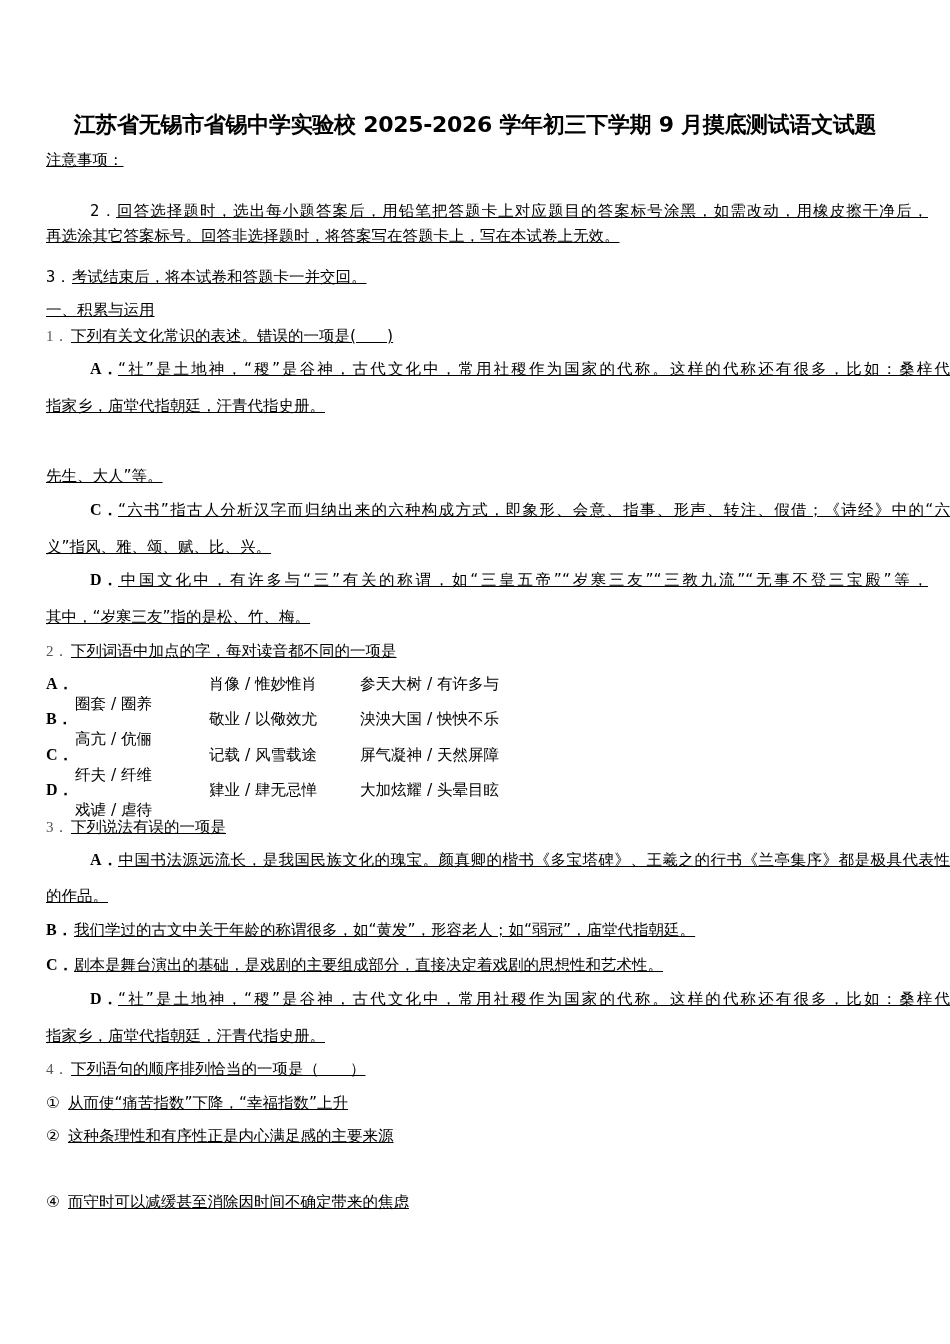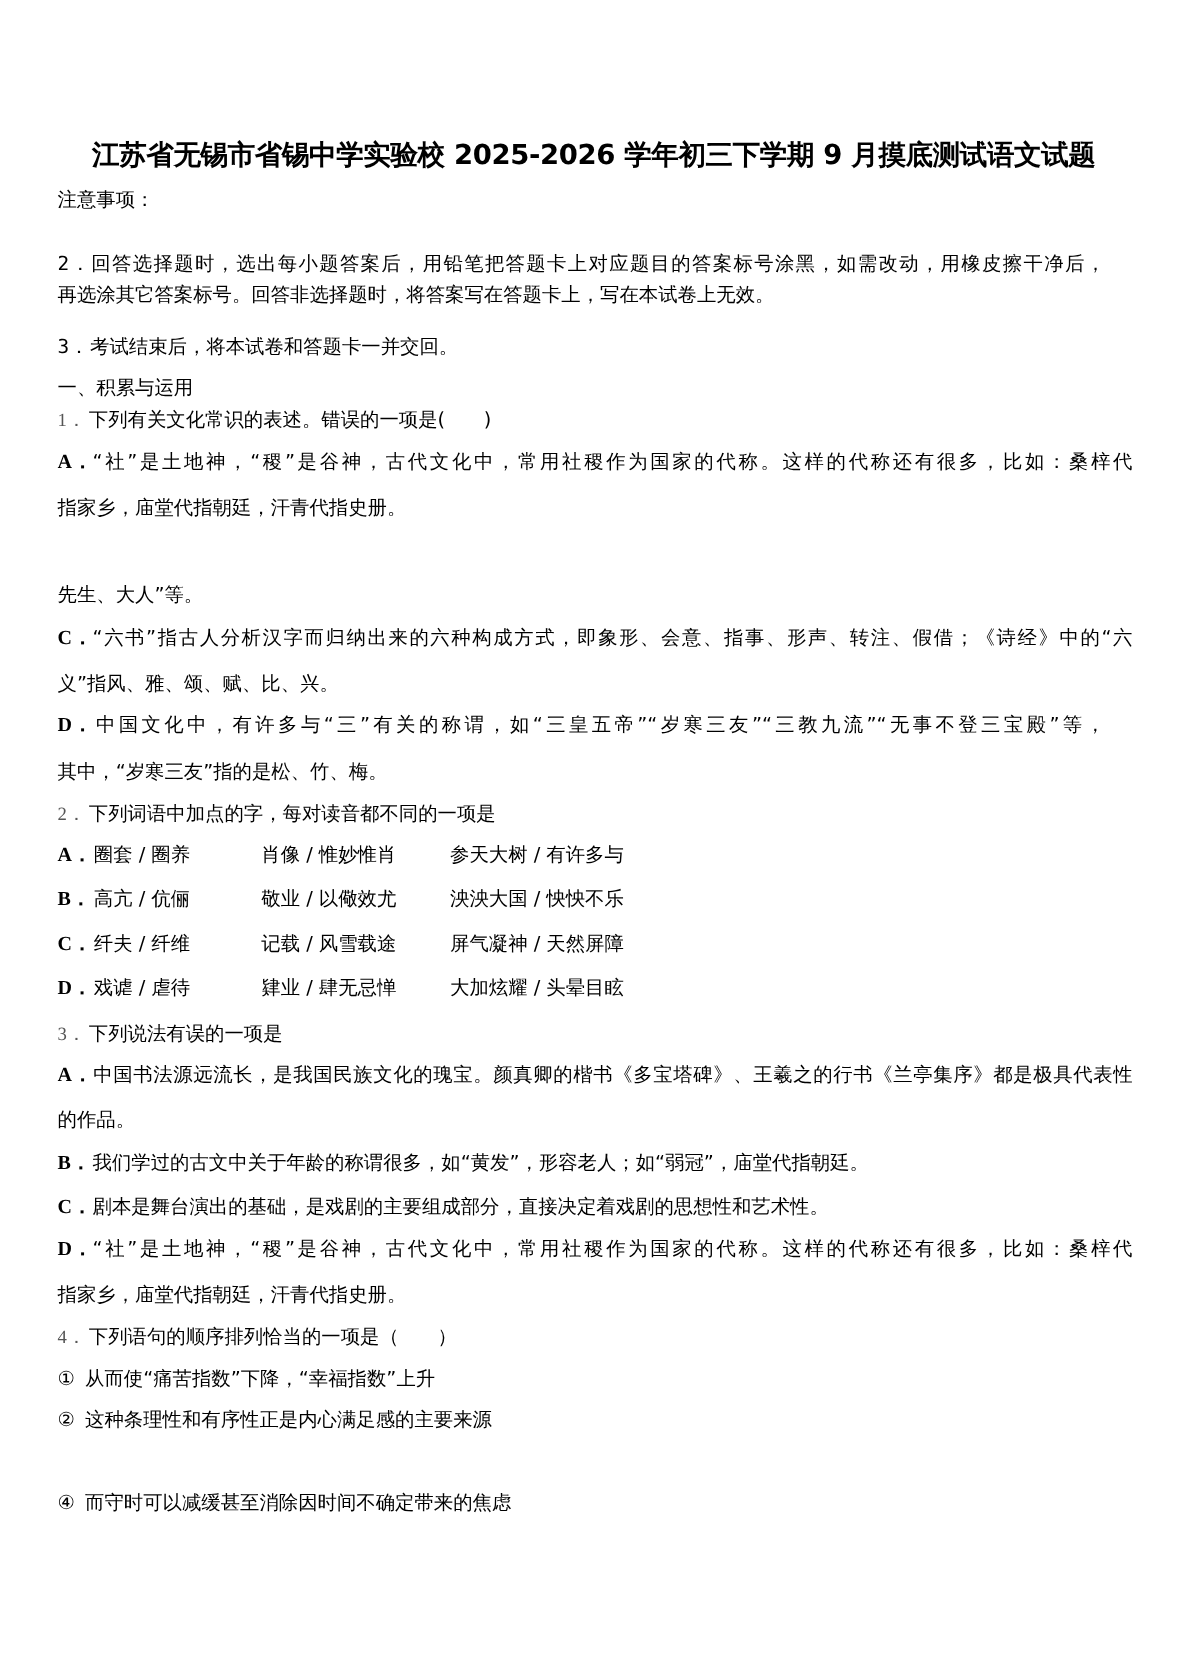--- a/index.html
+++ b/index.html
@@ -12,39 +12,41 @@
     color: #000000;
     font-family: "DejaVu Sans", "Liberation Sans", sans-serif;
     font-size: 15.5px;
   }
   .ln {
     position: absolute;
     left: 46px;
     height: 22px;
     line-height: 22px;
     white-space: nowrap;
+    text-decoration: underline;
   }
   .title {
     position: absolute;
     left: 0;
     top: 110px;
     width: 950px;
     text-align: center;
     font-size: 22px;
     font-weight: bold;
     line-height: 30px;
     letter-spacing: -0.3px;
     white-space: nowrap;
   }
   .just {
     width: 860px;
     text-align: justify;
     text-align-last: justify;
     white-space: normal;
     overflow: hidden;
+    margin-left: 44px;
   }
   .just-short { width: 838px; }
   .qnum {
     font-family: "Liberation Serif", "DejaVu Serif", serif;
     color: #555555;
     font-size: 15px;
     display: inline-block;
     width: 25px;
   }
   .nnum {
@@ -53,21 +55,21 @@
     width: 26px;
   }
   .opt {
     font-family: "Liberation Serif", "DejaVu Serif", serif;
     font-weight: bold;
     display: inline-block;
     width: 28px;
     font-size: 16px;
   }
   .grp { position: absolute; top: 0; white-space: nowrap; }
-  .g1 { left: 29px; }
+  .g1 { left: 29px; margin-top: 20px; }
   .g2 { left: 163px; }
   .g3 { left: 314px; }
   .mark { display: inline-block; width: 22px; }
 </style>
 </head>
 <body>
 
 <div class="page">
 
   <div class="title">江苏省无锡市省锡中学实验校 2025-2026 学年初三下学期 9 月摸底测试语文试题</div>

